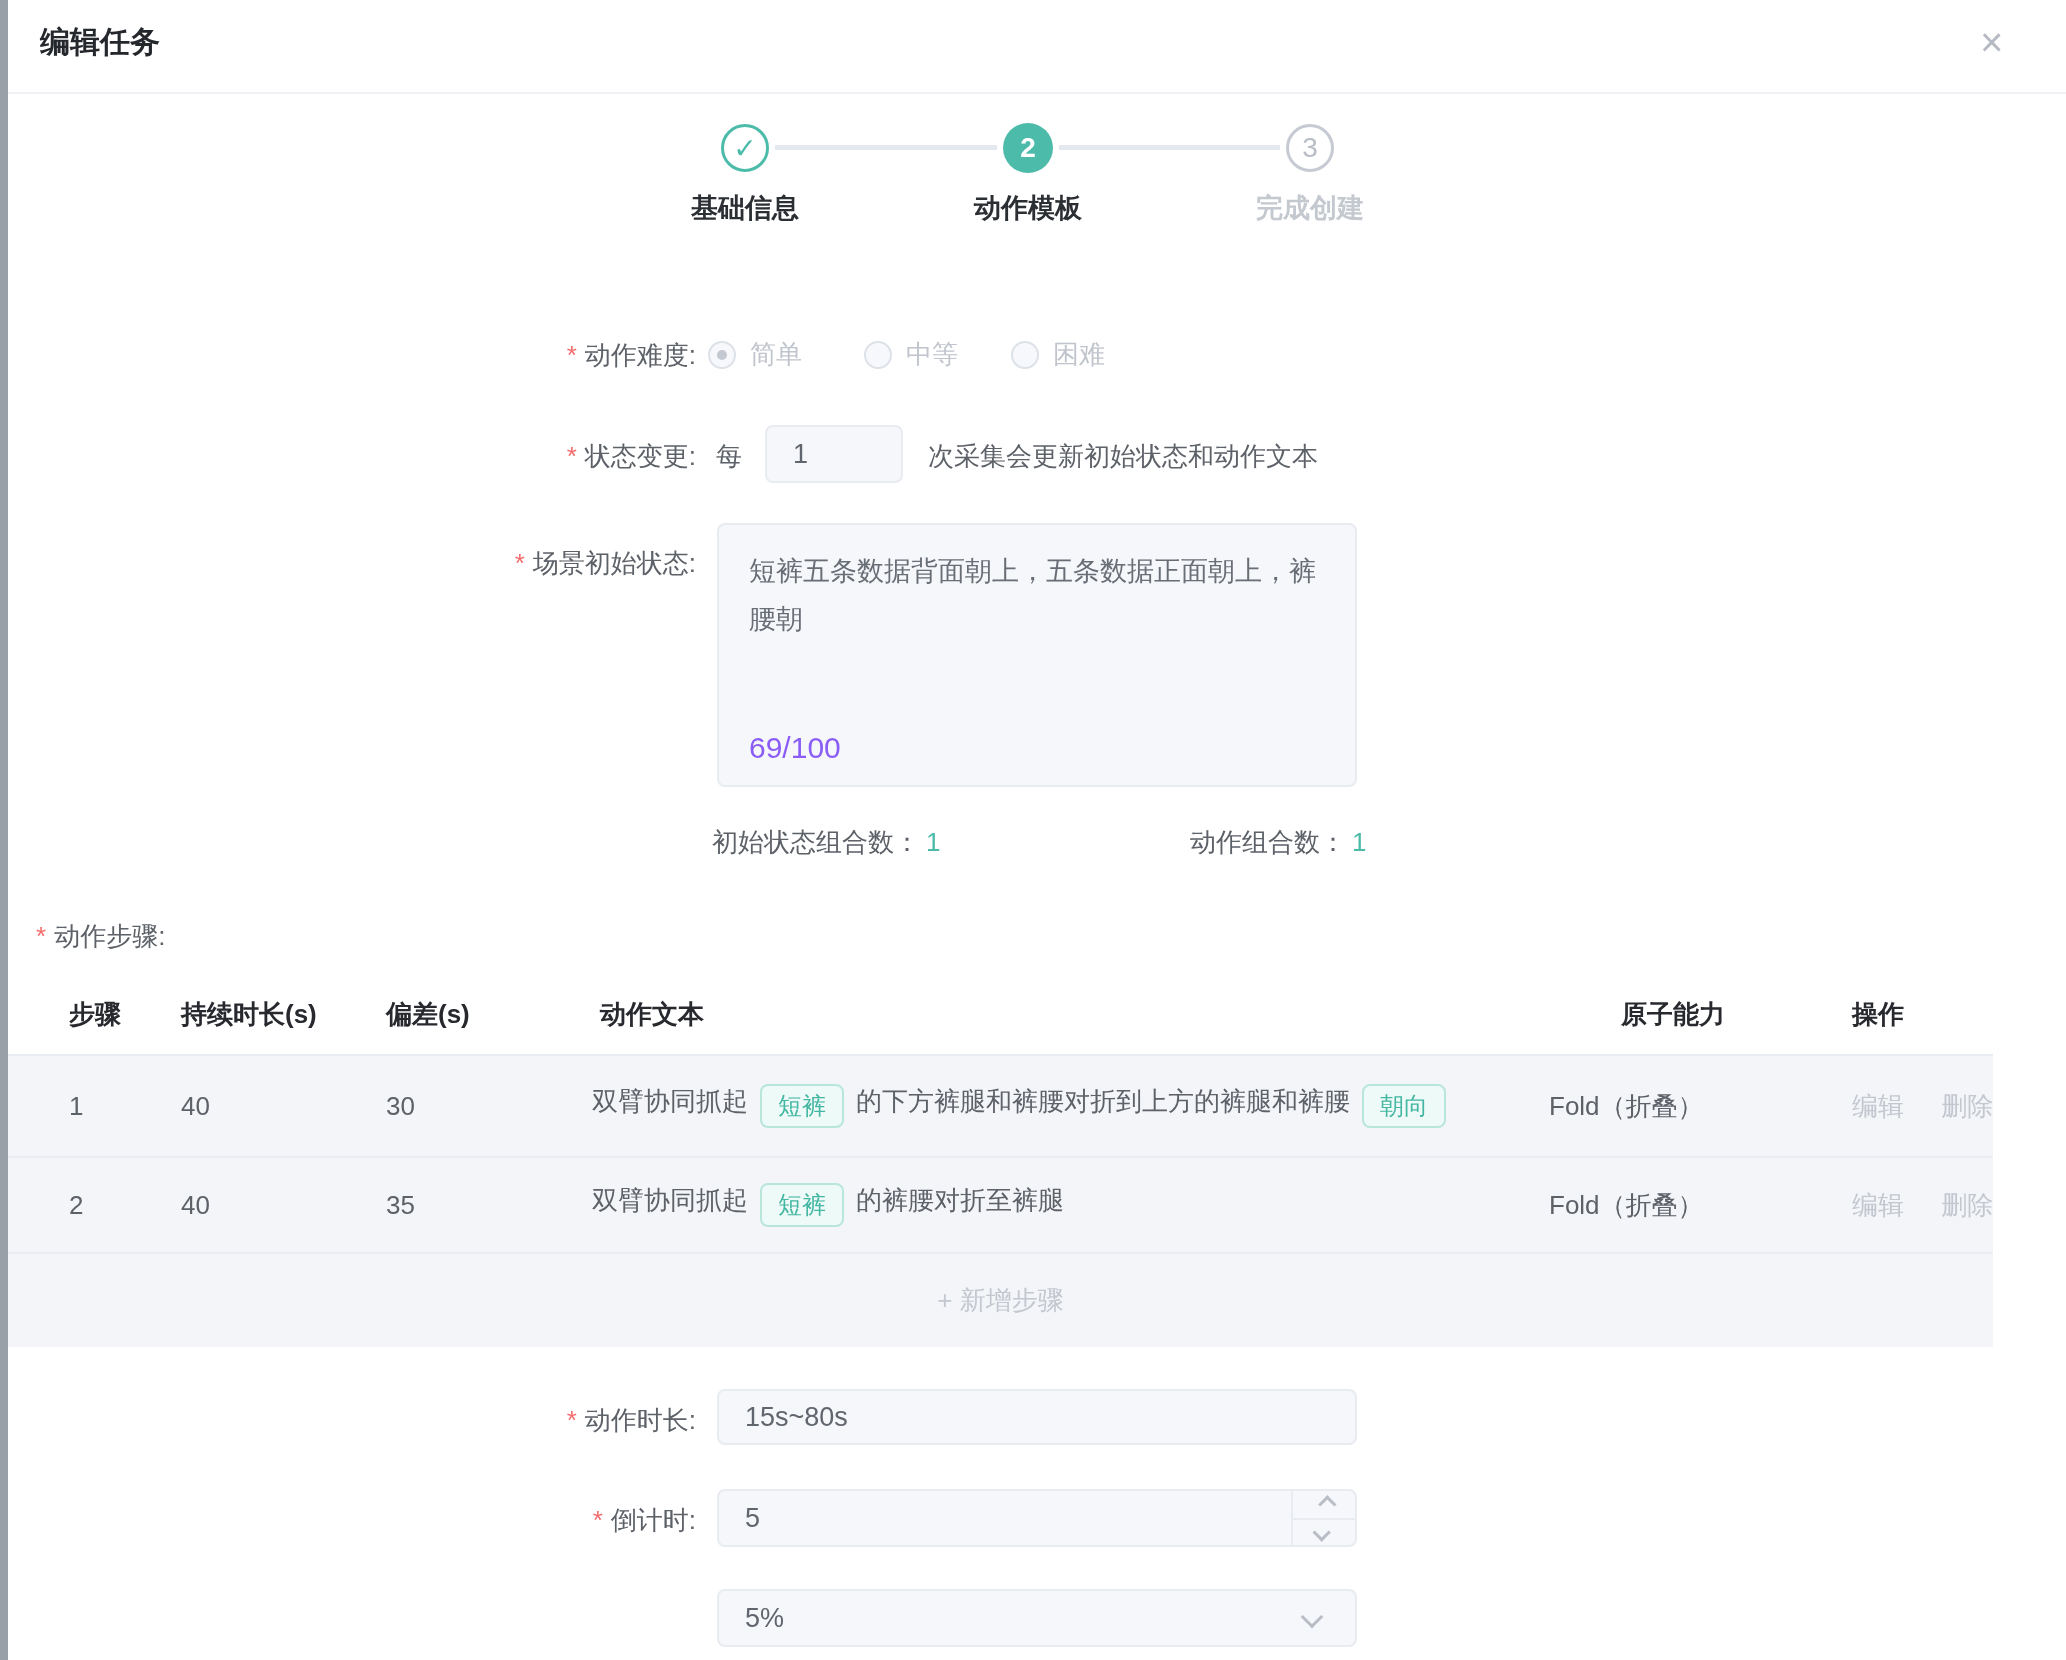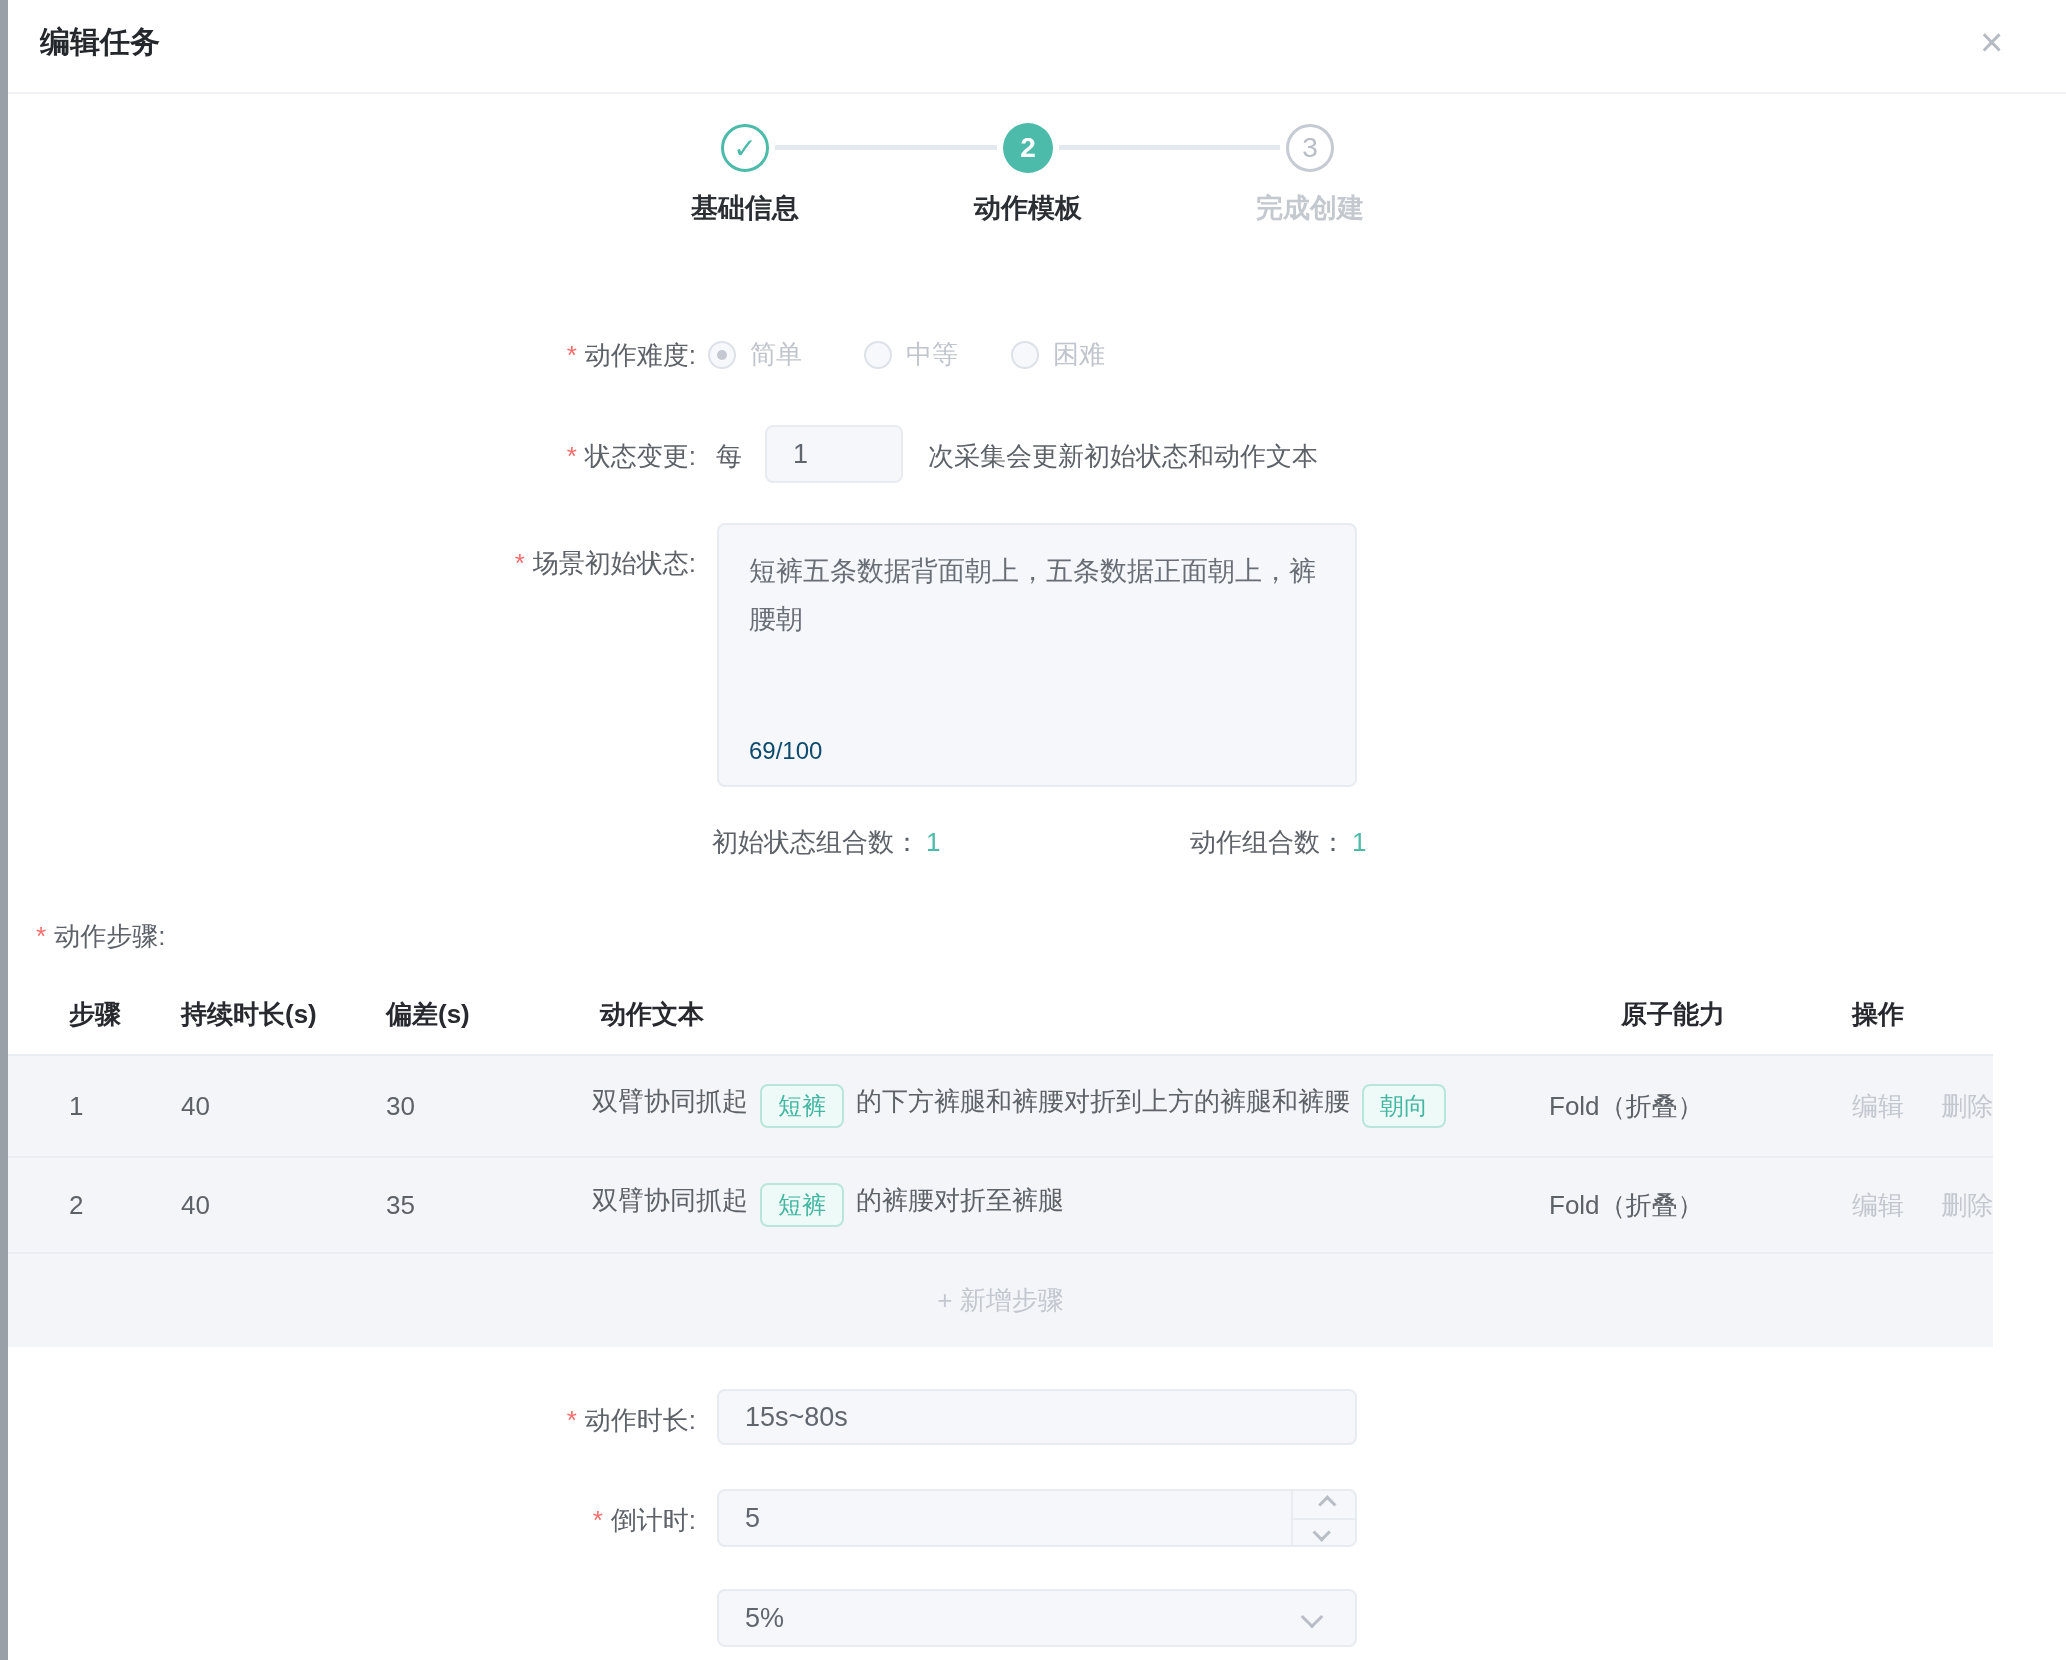--- a/index.html
+++ b/index.html
@@ -39,21 +39,21 @@
   
   .inp{background:#f5f7fa;border:2px solid #e8ebf0;border-radius:8px;box-sizing:border-box;
        font-size:27px;color:#61666e;display:flex;align-items:center;}
   .inp .val{padding-left:26px;}
 
   .suffix-text{font-size:26px;color:#5d6168;}
 
   
   .tarea{left:717px;top:523px;width:640px;height:264px;background:#f5f7fa;border:2px solid #e8ebf0;border-radius:8px;box-sizing:border-box;}
   .tarea .txt{position:absolute;left:30px;top:22px;width:578px;font-size:27px;line-height:48px;color:#696e76;}
-  .tarea .counter{position:absolute;left:30px;bottom:20px;font-size:24px;color:#0c4a6e;}
+  .tarea .counter{position:absolute;left:30px;bottom:20px;font-size:30px;color:#8b5cf6;}
 
   .combo{display:flex;align-items:center;font-size:26px;color:#5d6168;}
   .combo .num{color:#4cbbaa;margin-left:6px;}
 
   
   .tbl{left:8px;top:975px;width:1985px;height:374px;}
   .th{position:absolute;top:22px;font-size:26px;font-weight:700;color:#27292e;white-space:nowrap;}
   .hairline{position:absolute;left:0;width:1985px;height:2px;background:#e9ecf1;}
   .trow{position:absolute;left:0;width:1985px;background:#f4f5f8;}
   .cell{position:absolute;top:50%;transform:translateY(-50%);font-size:26px;color:#5d6168;white-space:nowrap;}

